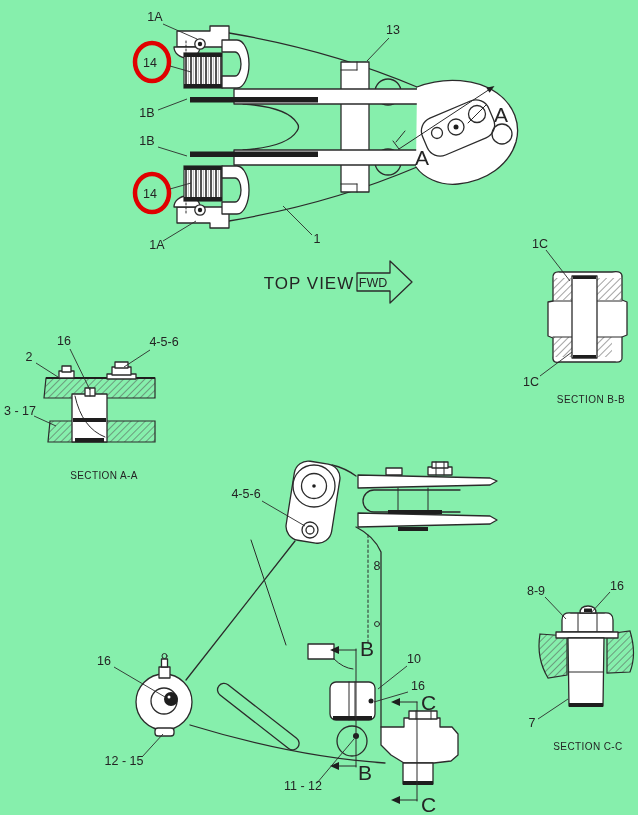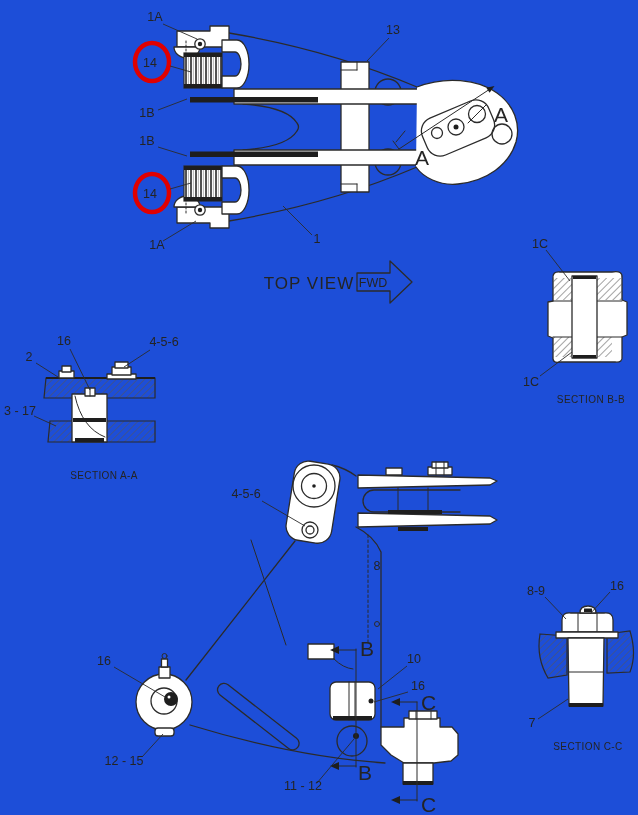--- a/index.html
+++ b/index.html
@@ -1,16 +1,16 @@
 <!DOCTYPE html>
 <html><head>
 <meta charset="utf-8">
 <style>
   html,body { margin:0; padding:0; background:#ffffff; }
-  .canvas { position:relative; width:638px; height:815px; background:#1d4ed8; overflow:hidden; }
+  .canvas { position:relative; width:638px; height:815px; background:#86efac; overflow:hidden; }
   svg { position:absolute; left:0; top:0; }
   .ln   { fill:none; stroke:#2b2b2b; stroke-width:1.3; stroke-linecap:round; stroke-linejoin:round; }
   .ln1  { fill:none; stroke:#2b2b2b; stroke-width:1;   stroke-linecap:round; }
   .fillw{ fill:#ffffff; stroke:#2b2b2b; stroke-width:1.3; stroke-linejoin:round; }
   .dark { fill:#1e1e1e; stroke:none; }
   .hatched { fill:url(#hatch); stroke:#2b2b2b; stroke-width:1.2; }
   .leader  { fill:none; stroke:#2b2b2b; stroke-width:0.9; }
   .hl   { fill:none; stroke:#e00000; stroke-width:4.5; }
   text  { font-family:"Liberation Sans", sans-serif; fill:#242424; }
   .lbl    { font-size:12.5px; text-anchor:middle; }

